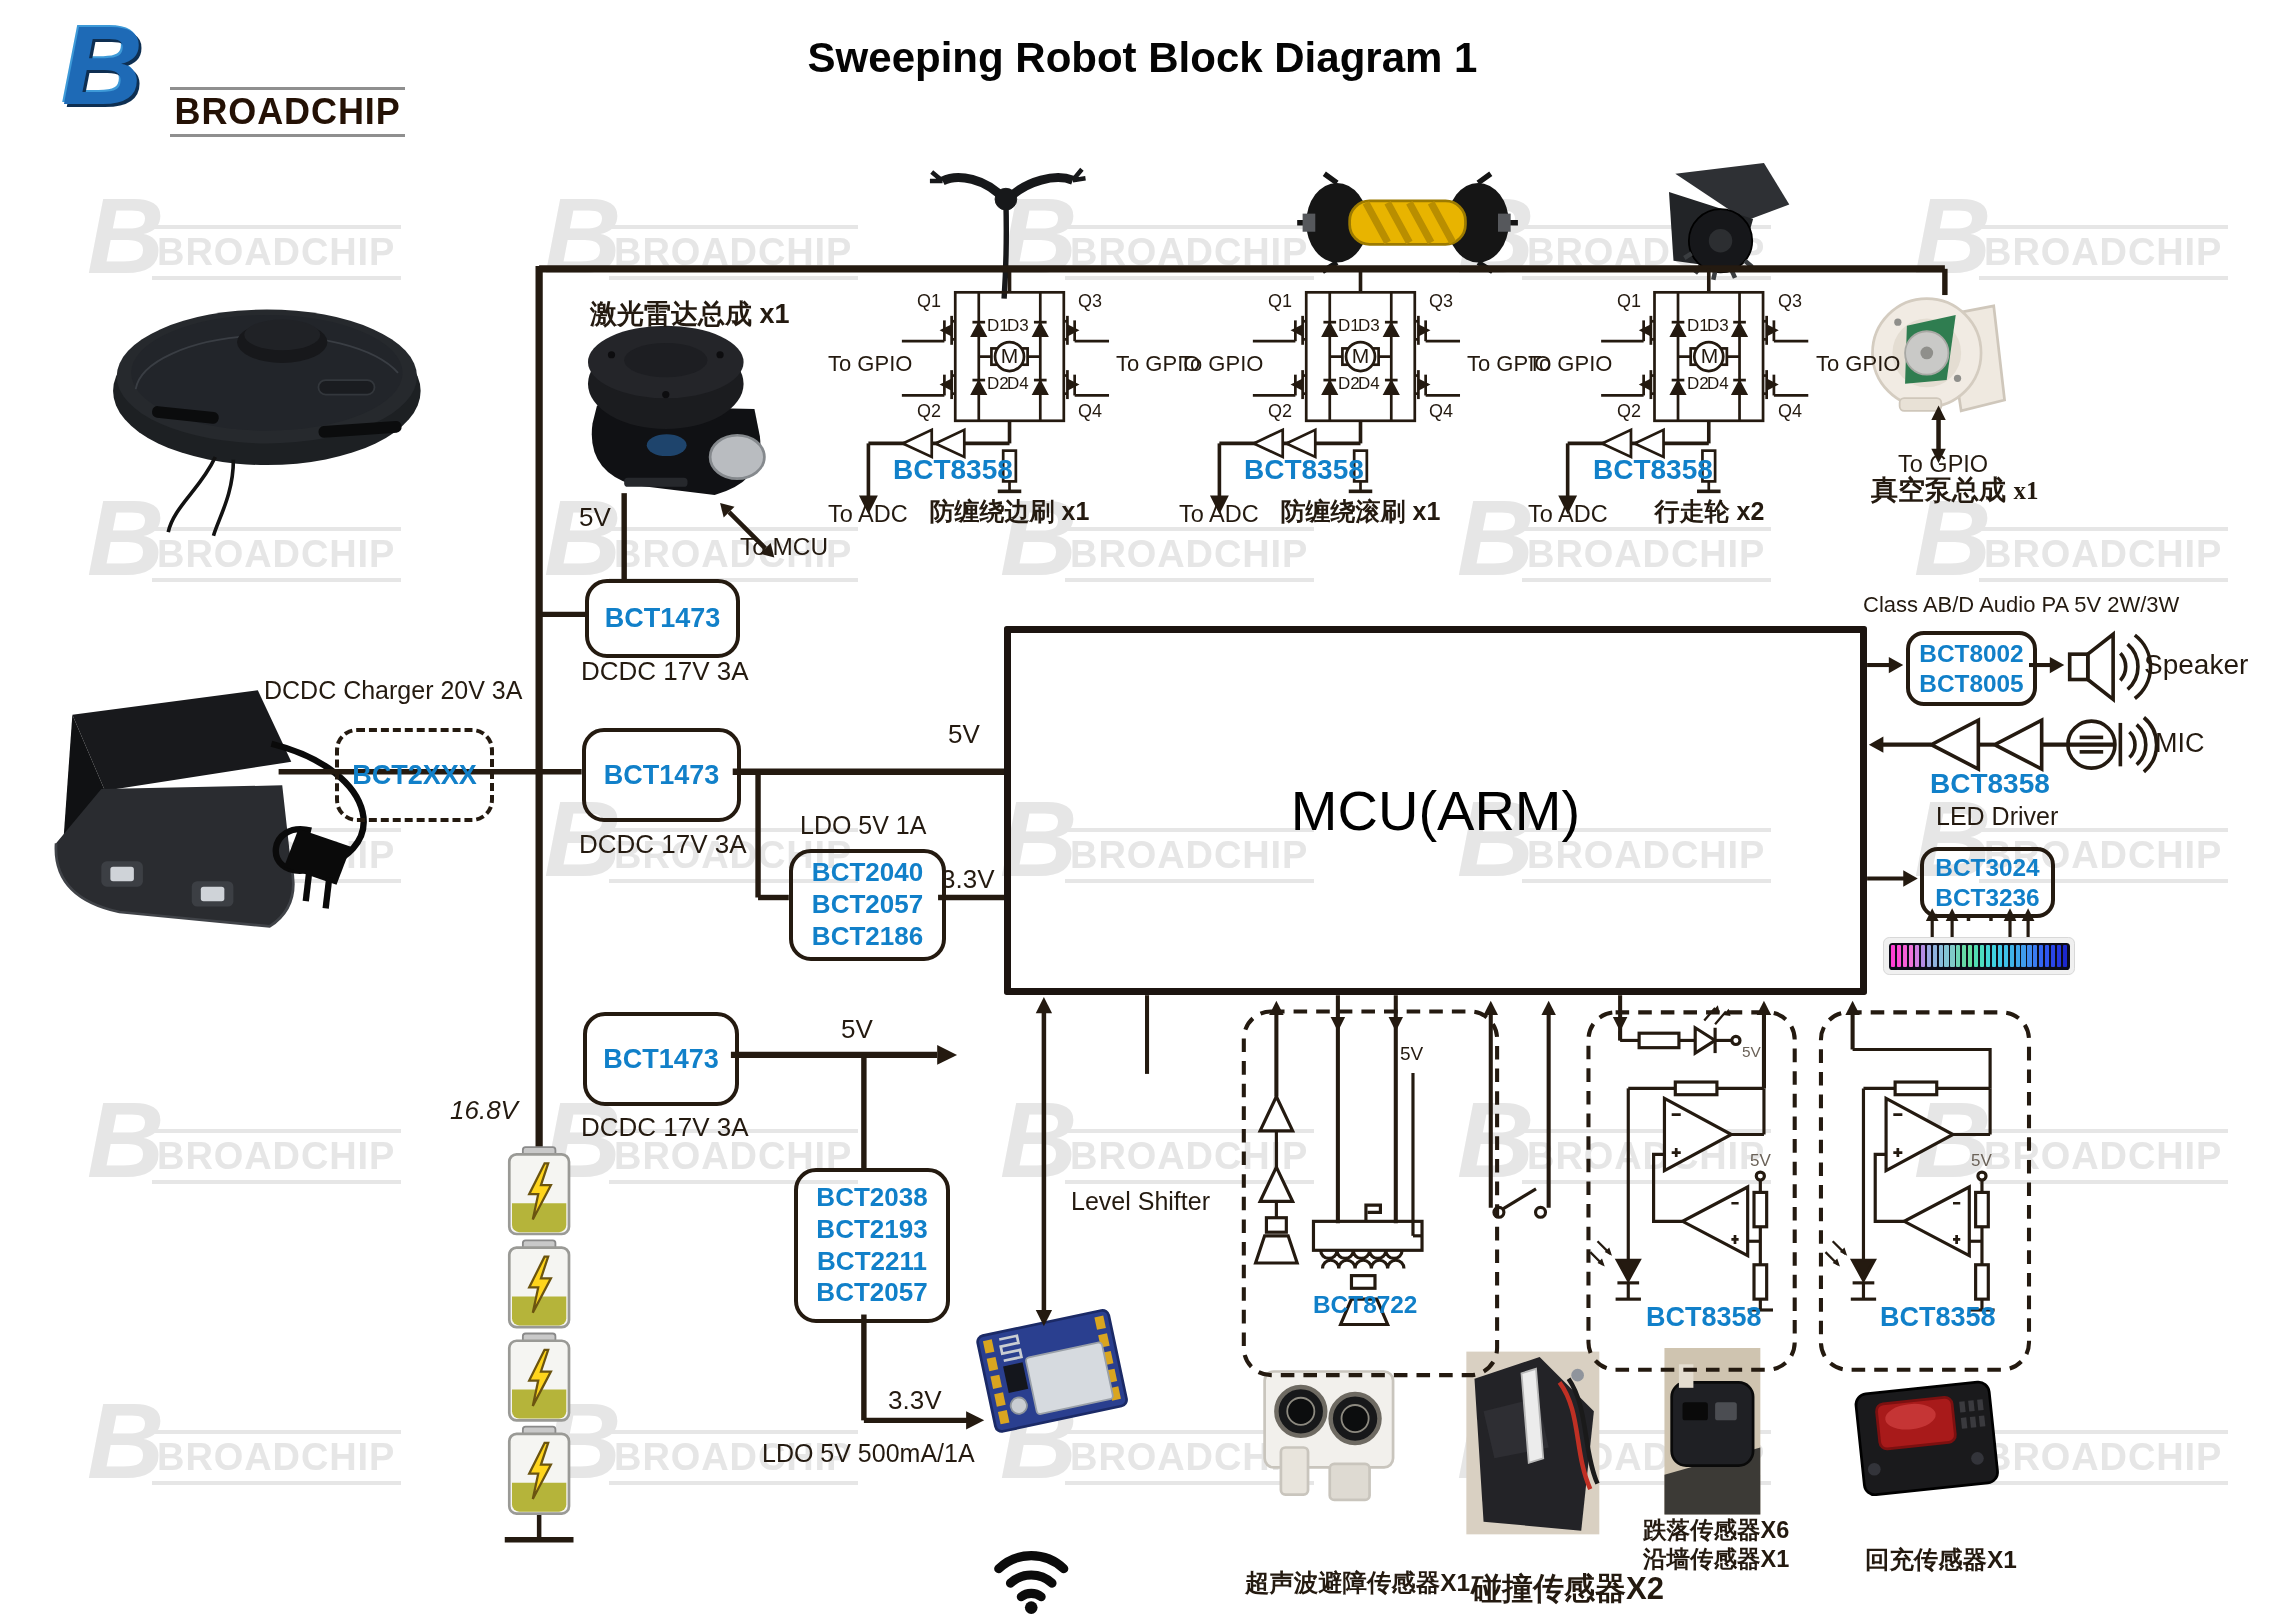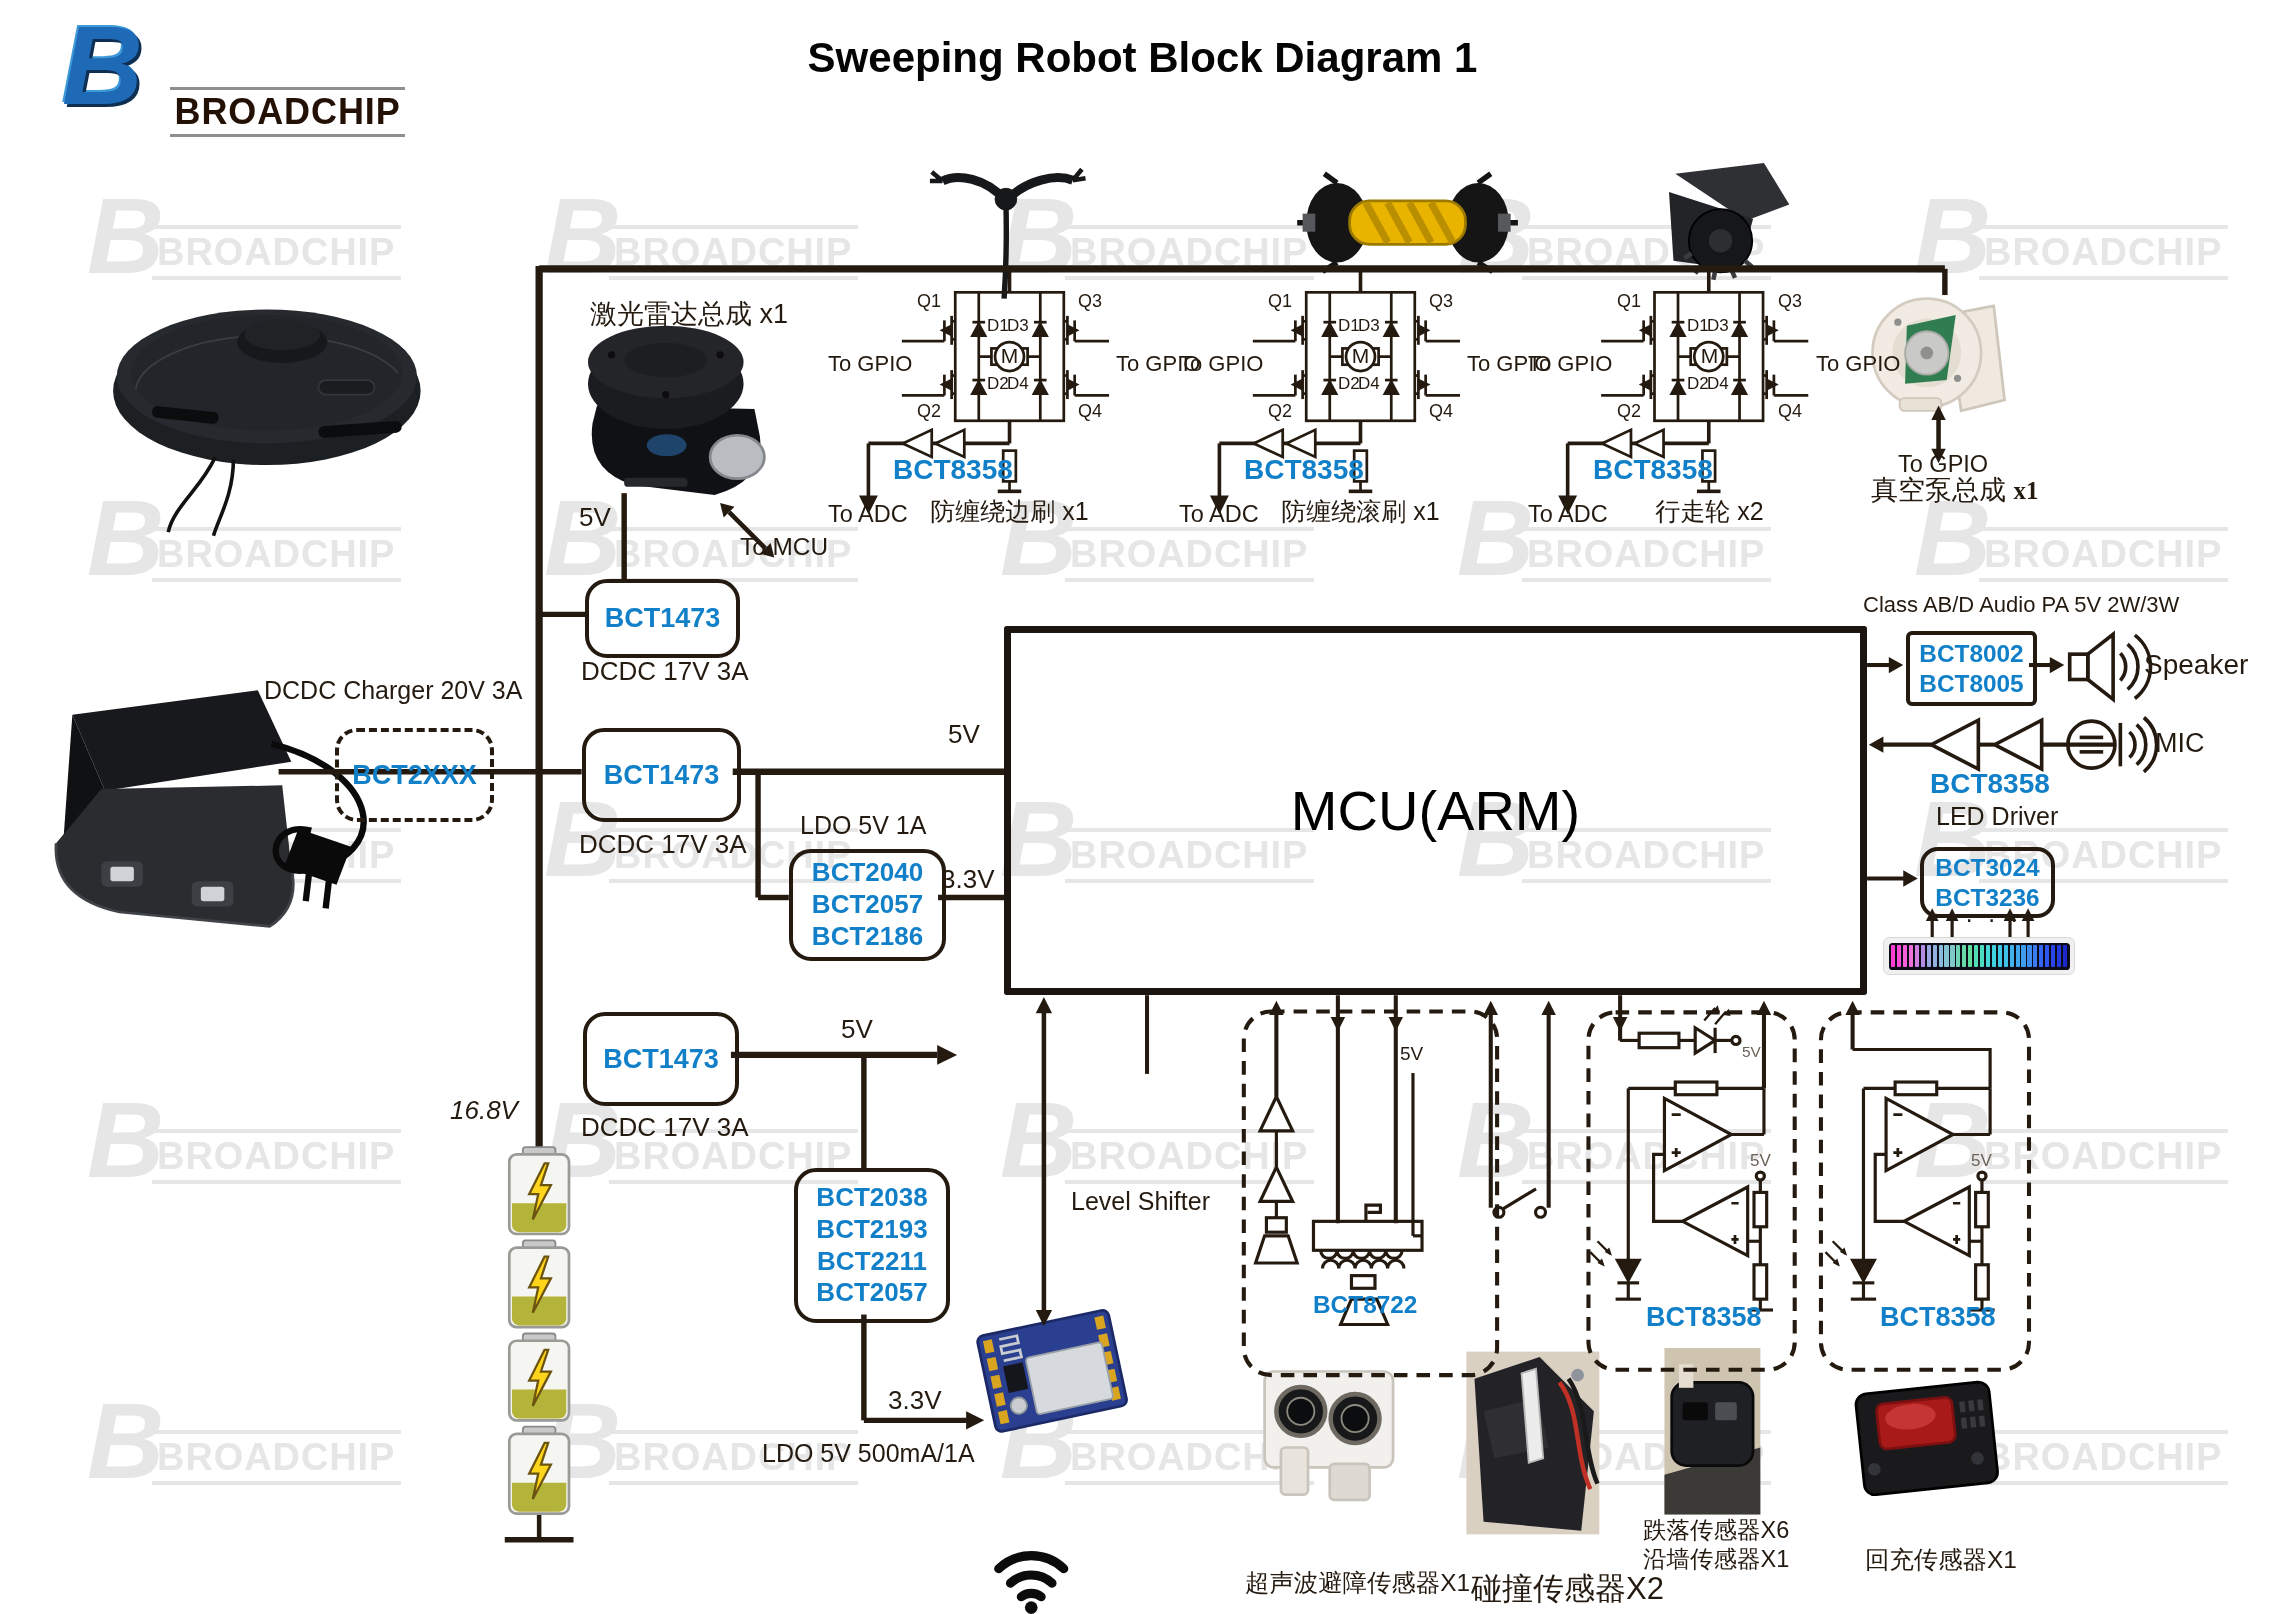--- a/index.html
+++ b/index.html
@@ -1,19 +1,19 @@
 <!DOCTYPE html>
 <html style="font-size:14.5px"><head>
 <meta charset="utf-8">
 <style>
   html,body{margin:0;padding:0;background:#fff;}
   #canvas{position:relative;width:2285px;height:1615px;background:#fff;overflow:hidden;
           font-family:"Liberation Sans",sans-serif;color:#241a10;}
   .lbl{position:absolute;white-space:nowrap;color:#241a10;line-height:1.1;}
-  .b{font-weight:normal;}
+  .b{font-weight:bold;}
   .blue{color:#1180c9;font-weight:bold;}
   .ctr{text-align:center;}
   .rgt{}
   
   .wm{position:absolute;display:flex;align-items:flex-end;color:#e6e6e6;pointer-events:none;}
   .wm-b{font-size:107px;font-weight:bold;font-style:italic;line-height:.8;letter-spacing:-5.4px;}
   .wm-t{font-size:38px;font-weight:bold;letter-spacing:0.9px;border-top:4.5px solid #e6e6e6;
         border-bottom:4.5px solid #e6e6e6;padding:1.8px 5.4px;margin-left:-7.2px;}
   
   .chip{position:absolute;border:4.5px solid #241a10;border-radius:22px;display:flex;
@@ -588,21 +588,21 @@
     <div>BCT2040</div>
     <div>BCT2057</div>
     <div>BCT2186</div>
   </div>
   <div class="chip" style="left:794px;top:1168px;width:148px;height:147px;font-size:26px;">
     <div>BCT2038</div>
     <div>BCT2193</div>
     <div>BCT2211</div>
     <div>BCT2057</div>
   </div>
-  <div class="chip" style="left:1906px;top:631px;width:123px;height:67px;font-size:24.4px;border-radius:6px;">
+  <div class="chip" style="left:1906px;top:631px;width:123px;height:67px;font-size:24.4px;border-radius:18px;">
     <div>BCT8002</div>
     <div>BCT8005</div>
   </div>
   <div class="chip" style="left:1920px;top:847px;width:127px;height:63px;font-size:24.4px;border-radius:18px;">
     <div>BCT3024</div>
     <div>BCT3236</div>
   </div>
 
   <div id="mcu">
     <span>MCU(ARM)</span>

